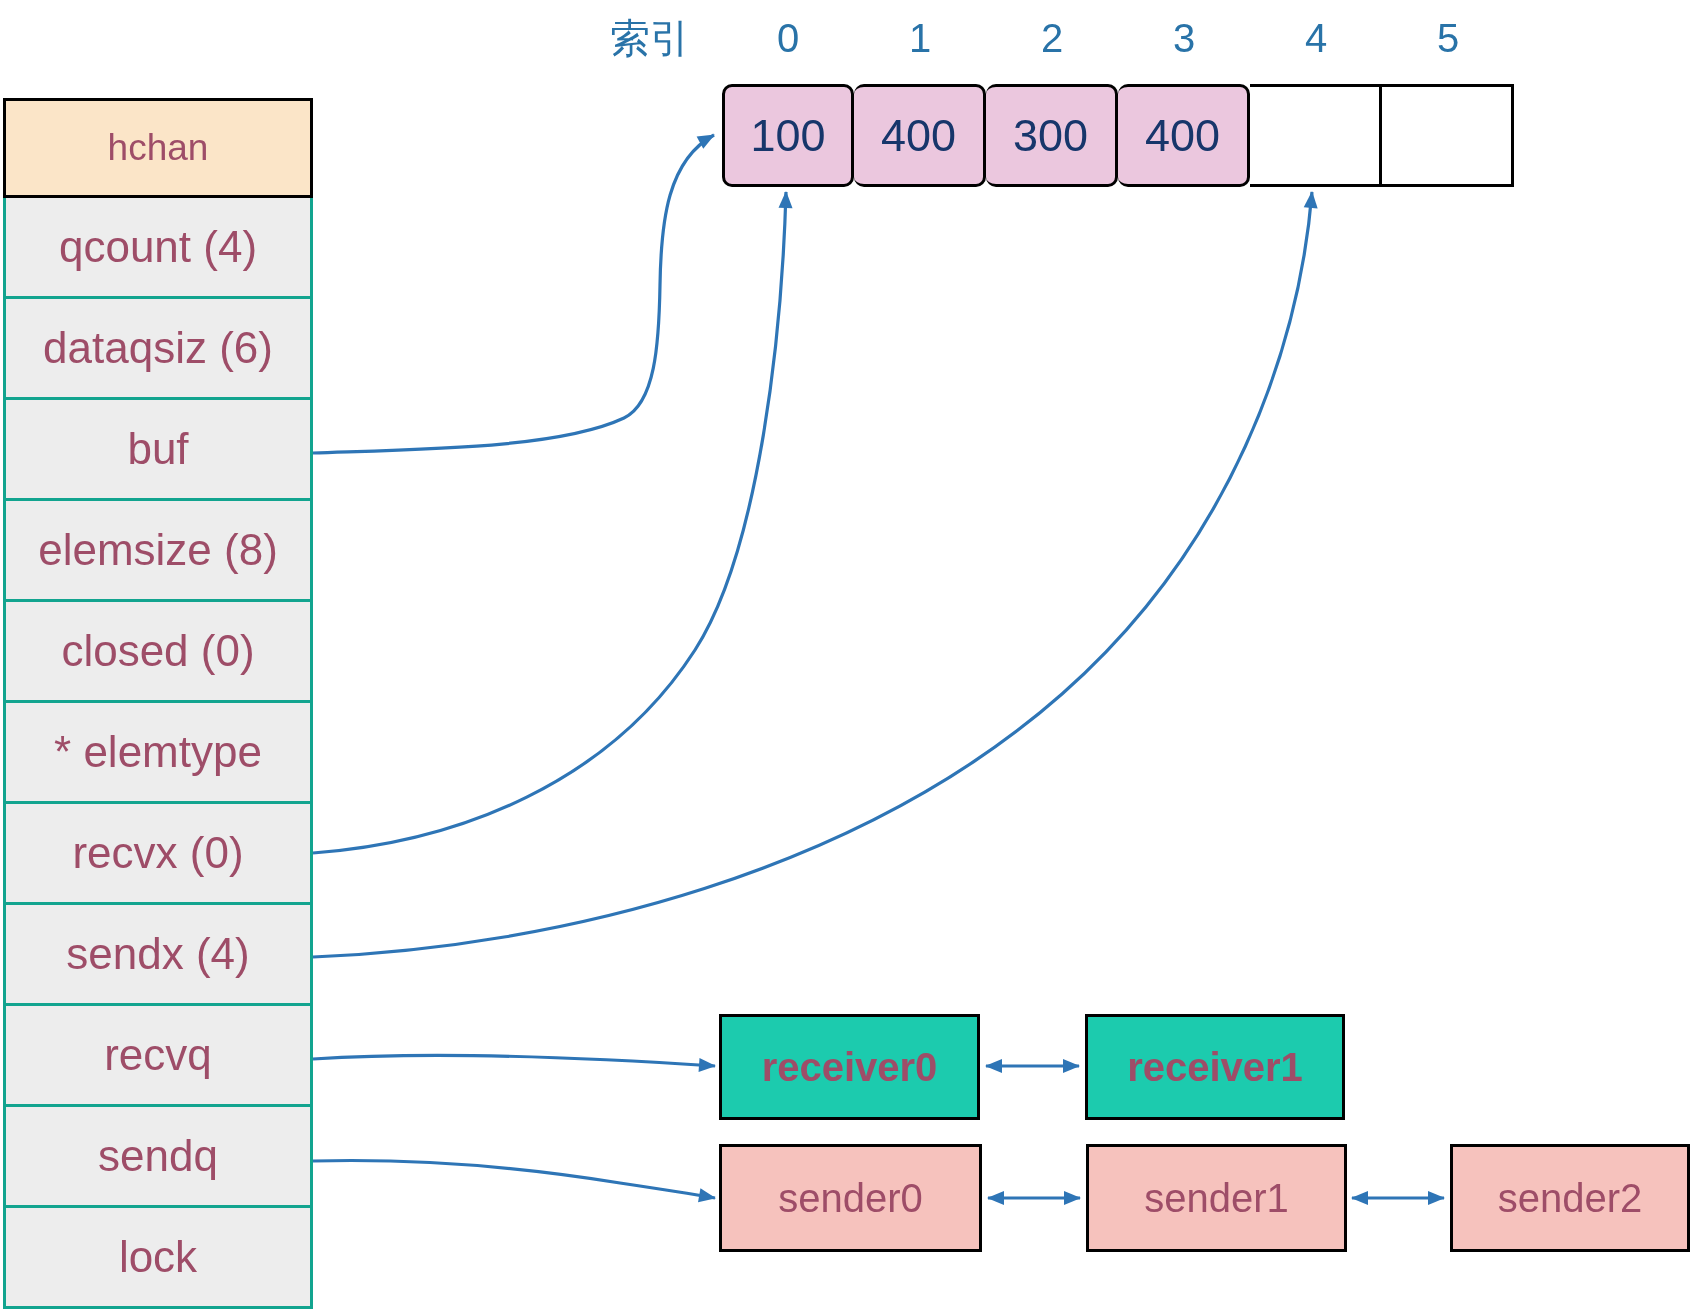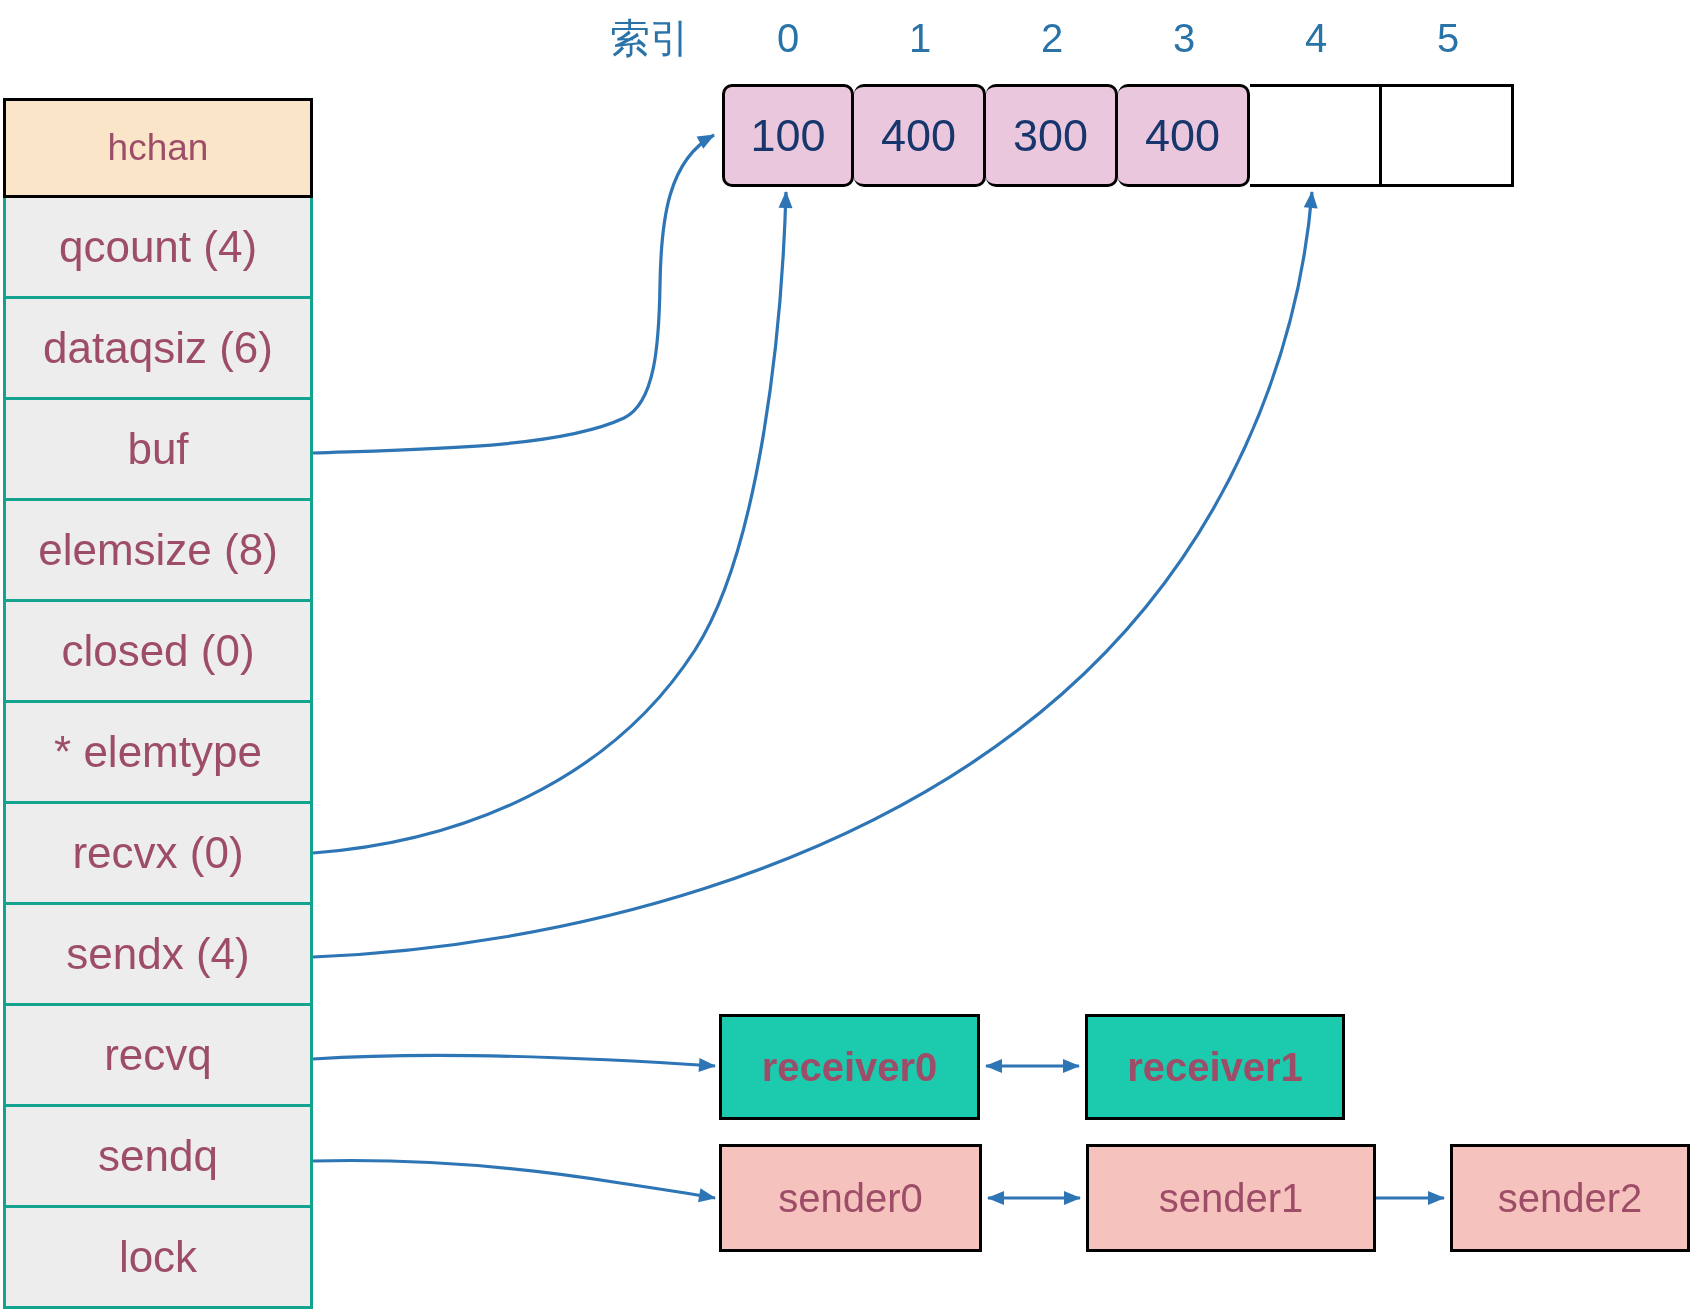--- a/index.html
+++ b/index.html
@@ -39,21 +39,21 @@
   .waiter-box{
     position:absolute;box-sizing:border-box;border:3px solid var(--box-border,#000);
     display:flex;align-items:center;justify-content:center;
     color:var(--field-text,#9E4D68);font-size:40px;
   }
   .receiver{background:var(--receiver-fill,#1CCBAE);font-weight:bold;}
   .sender{background:var(--sender-fill,#F6C2BD);}
   #receiver0{left:719px;top:1014px;width:261px;height:106px;}
   #receiver1{left:1085px;top:1014px;width:260px;height:106px;}
   #sender0{left:719px;top:1144px;width:263px;height:108px;}
-  #sender1{left:1086px;top:1144px;width:290px;height:108px;}
+  #sender1{left:1086px;top:1144px;width:261px;height:108px;}
   #sender2{left:1450px;top:1144px;width:240px;height:108px;}
   
   .arrows-layer{position:absolute;left:0;top:0;width:1696px;height:1314px;pointer-events:none;}
   .arrow-path{fill:none;stroke:var(--arrow-blue,#2E75B6);stroke-width:3.2px;}
   .arrow-head{fill:var(--arrow-blue,#2E75B6);}
 </style>
 </head>
 <body>
 
 <div class="canvas">

